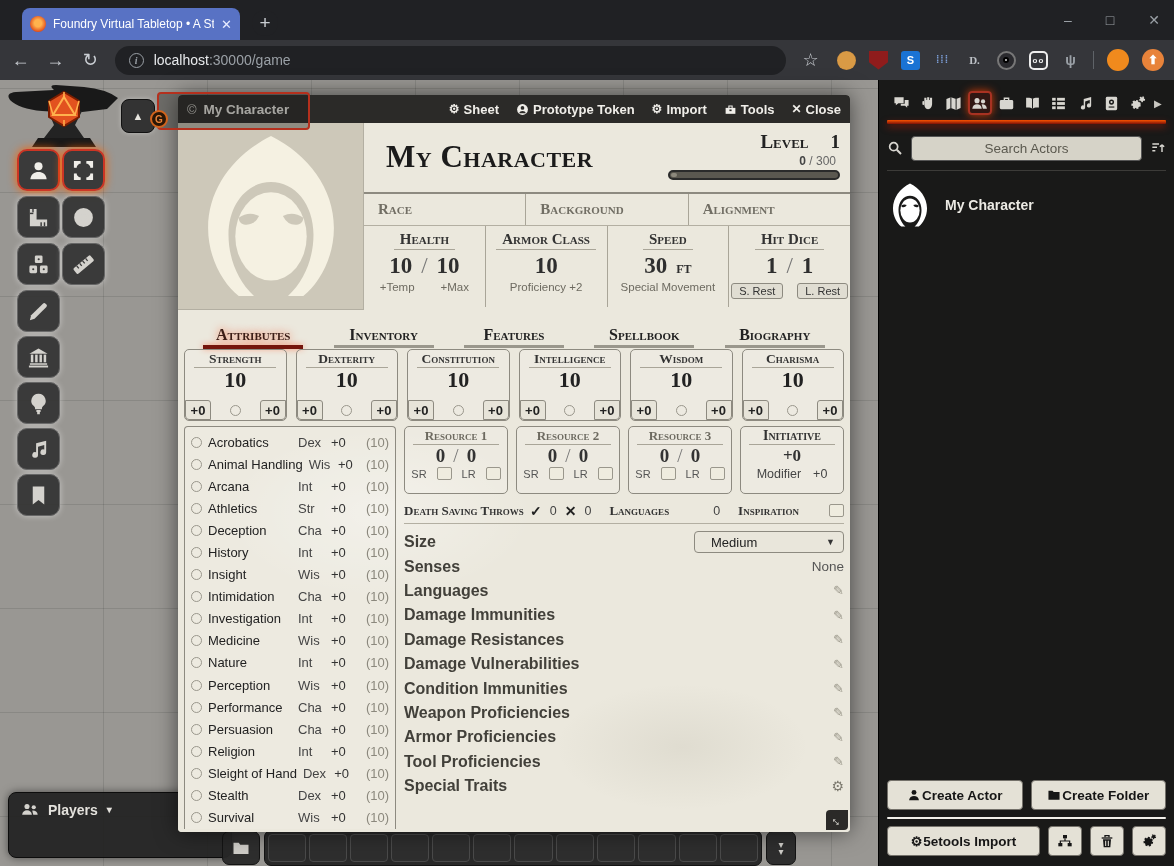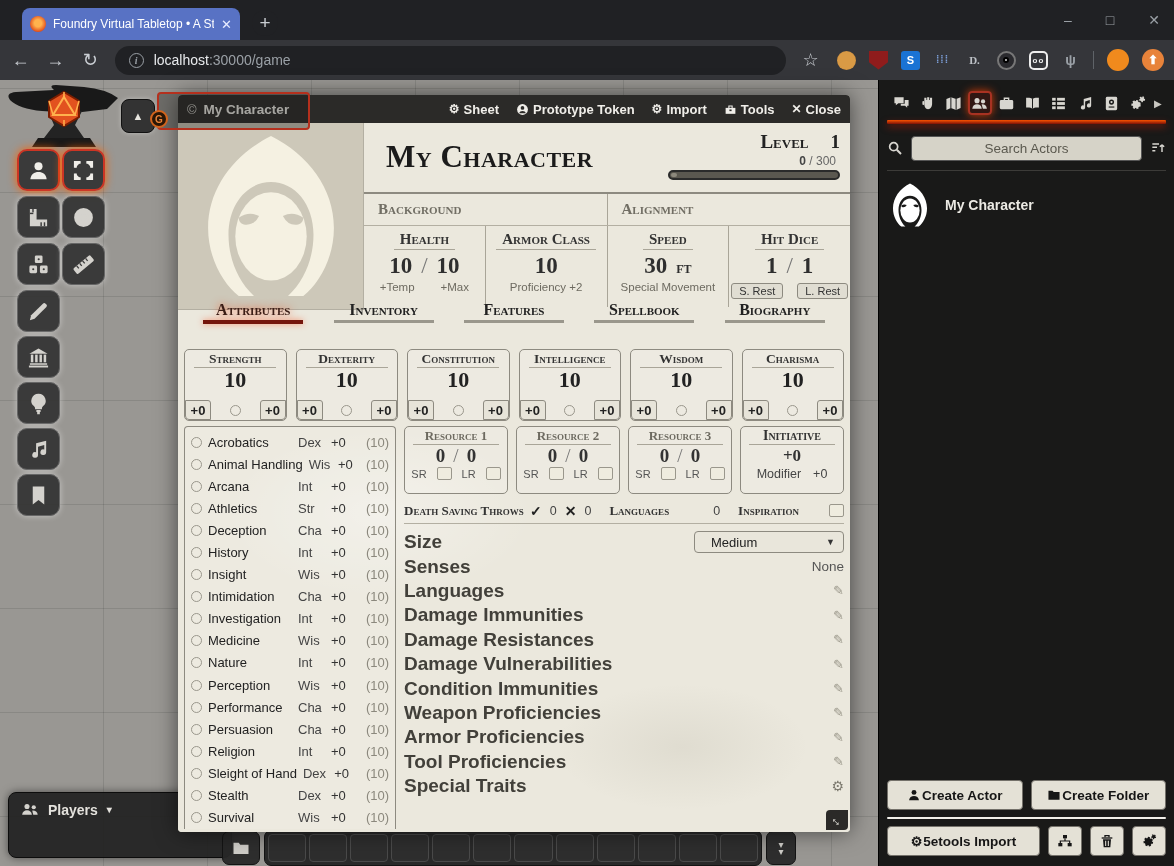--- a/index.html
+++ b/index.html
@@ -127,21 +127,21 @@
   .statbox:last-child { border-right:none; }
   .statlabel { font-size:15px; font-weight:bold; color:#333; border-bottom:1px solid #a9a598; padding:0 6px 1px; }
   .statval { font-size:23px; font-weight:bold; color:#2e2e2e; margin-top:3px; display:flex; gap:9px; align-items:baseline; }
   .statval .sl { color:#777; font-weight:normal; }
   .statval .unit { font-size:17px; }
   .statsub { font-size:11.5px; color:#6d6a60; margin-top:2px; display:flex; gap:26px; }
   .restbtns { display:flex; gap:14px; margin-top:4px; }
   .restbtn { font-size:11px; color:#333; background:#e0ddd2; border:1px solid #8d8a80; border-radius:3px; padding:1px 7px; }
 
   
-  #sheet-tabs { position:absolute; left:0; top:178px; width:672px; height:33px; display:flex; justify-content:space-around;
+  #sheet-tabs { position:absolute; left:0; top:203px; width:672px; height:33px; display:flex; justify-content:space-around;
     padding:0 10px; }
   .sheet-tab { display:flex; flex-direction:column; align-items:center; font-weight:bold; font-size:16px; color:#222; }
   .sheet-tab i { display:block; width:100px; height:3px; background:#9a978c; margin-top:1px; font-style:normal; }
   .sheet-tab.active { color:#3b1d16; text-shadow:0 0 9px rgba(255,60,0,0.75); }
   .sheet-tab.active i { background:#74150c; height:4px; box-shadow:0 0 6px rgba(255,60,0,0.5); }
 
   
   #abilities-row { position:absolute; left:6px; top:226px; width:660px; height:72px; display:flex; gap:9px; }
   .ability { flex:1; border:1px solid #8d8a80; border-radius:5px; display:flex; flex-direction:column; align-items:center;
     position:relative; background:rgba(255,255,255,0.12); }
@@ -181,21 +181,21 @@
   #initiative .rfoot { font-size:12.5px; color:#444; gap:12px; }
 
   #counter-row { height:26px; display:flex; align-items:center; margin-top:4px; font-size:12.5px; color:#222;
     border-bottom:1px solid #b3afa2; }
   #counter-row .clabel { font-weight:bold; font-size:13px; color:#333; }
   #counter-row .mark { font-weight:bold; font-size:14px; margin:0 4px; }
   #counter-row .cnum { color:#444; margin:0 4px; }
 
   
   .trait-row { height:24.4px; display:flex; align-items:center; justify-content:space-between; }
-  .trait-label { font-weight:bold; font-size:19px; color:#42403a; }
+  .trait-label { font-weight:bold; font-size:16px; color:#42403a; }
   .trait-val { font-size:13.5px; color:#555; }
   .edit-ic { color:#999689; font-size:13px; }
   .gear-ic { color:#7c796e; font-size:14px; }
   #size-select { width:150px; height:22px; border:1px solid #8d8a80; border-radius:4px; background:#e9e6db;
     display:flex; align-items:center; padding:0 8px 0 16px; font-size:13px; color:#222; justify-content:space-between; }
   #size-select .car { font-size:9px; color:#333; }
   #traits { margin-top:6px; }
 
   #resize-handle { position:absolute; right:2px; bottom:2px; width:22px; height:20px; background:#2b2a28; border-radius:4px 0 4px 0;
     color:#e8e6e0; display:flex; align-items:center; justify-content:center; }
@@ -506,20 +506,21 @@
           <div id="xp-line">
             <span>0</span>
             <span class="den"> <span>/</span> <span>300</span></span>
           </div>
           <div id="xp-bar">
                 <i></i>
               </div>
         </div>
       </div>
       <div id="detail-row">
+        <div class="dcol sc serif">Race</div>
         <div class="dcol sc serif">Background</div>
         <div class="dcol sc serif">Alignment</div>
       </div>
       <div id="stat-row">
         <div class="statbox">
           <div class="statlabel sc serif">Health</div>
           <div class="statval serif">
                 <span>10</span>
                 <span class="sl">/</span>
                 <span>10</span>

